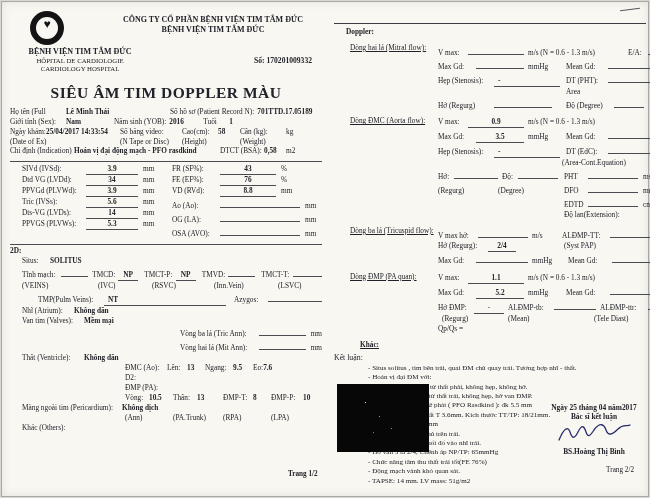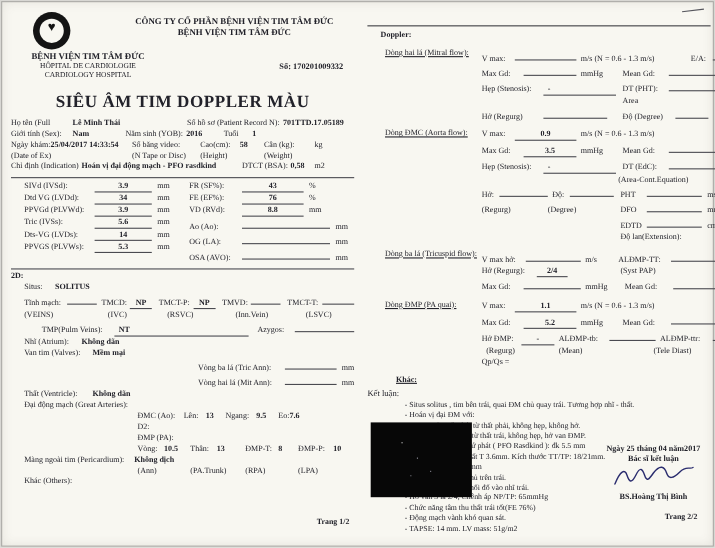--- a/index.html
+++ b/index.html
@@ -50,21 +50,21 @@
   .khac{margin-left:26px;margin-top:8px;text-decoration:underline;font-weight:bold}
   .concl-h{font-weight:normal;font-size:7.8px;margin-top:3px}
   .concl{margin:2px 0 0 34px;font-size:7.1px;line-height:1.1}
   .concl .it{margin-top:1.6px}
   .concl .sub{margin-left:16px}
   .echo{position:absolute;left:9px;top:382px;width:92px;height:68px;background:#070707}
   .speck{position:absolute;left:28px;top:18px;width:1px;height:1px;background:#cfcfcf;
          box-shadow:14px 14px 0 0 #9b9ba6, 26px 26px 0 0 #8a8a96, 8px 30px 0 0 #77777f}
   .sig{position:absolute;left:208px;top:401px;width:116px;text-align:center;font-weight:bold;font-size:7.4px}
   .trang1{position:absolute;left:286px;top:468px;font-weight:bold;font-size:7.2px}
-  .trang2{position:absolute;right:14px;top:464px;font-weight:bold;font-size:7.2px}
+  .trang2{position:absolute;right:14px;top:464px;font-weight:normal;font-size:7.2px}
 </style>
 </head>
 <body>
 
 <div class="scan">
 
   <div class="page" id="page1">
     <div class="hd">
       <div class="logo">
         <span class="in"></span>
@@ -242,23 +242,20 @@
         </div>
         <div class="r">
           <span class="w80" style="margin-left:158px">Vòng hai lá (Mit Ann):</span>
           <span class="bl w48"></span>
           <span class="unit">mm</span>
         </div>
         <div class="r">
           <span class="ul w62">Thất (Ventricle):</span>
           <span class="val">Không dãn</span>
         </div>
-        <div class="r">
-          <span class="ul">Đại động mạch (Great Arteries):</span>
-        </div>
         <div class="r" style="margin-left:103px">
           <span class="w42">ĐMC (Ao):</span>
           <span class="w20">Lên:</span>
           <span class="val w18">13</span>
           <span class="w28">Ngang:</span>
           <span class="val w20">9.5</span>
           <span>Eo:</span>
           <span class="val">7.6</span>
         </div>
         <div class="r" style="margin-left:103px">
@@ -413,21 +410,21 @@
             <span class="bl w52"></span>
             <span class="w36" style="padding-left:4px">mmHg</span>
             <span class="w44">Mean Gd:</span>
             <span class="bl w56"></span>
 
           </div>
         </div>
       </div>
 
       <div class="dblock">
-        <div class="dlabel">Dòng ĐMP (PA quai):</div>
+        <div class="dlabel">Dòng ĐMP (PA quan):</div>
         <div class="dbody">
           <div class="r">
             <span class="w30">V max:</span>
             <span class="bl w56 val">1.1</span>
             <span style="padding-left:4px">m/s (N = 0.6 - 1.3 m/s)</span>
           </div>
           <div class="r">
             <span class="w38">Max Gd:</span>
             <span class="bl w48 val">5.2</span>
             <span class="w38" style="padding-left:4px">mmHg</span>

